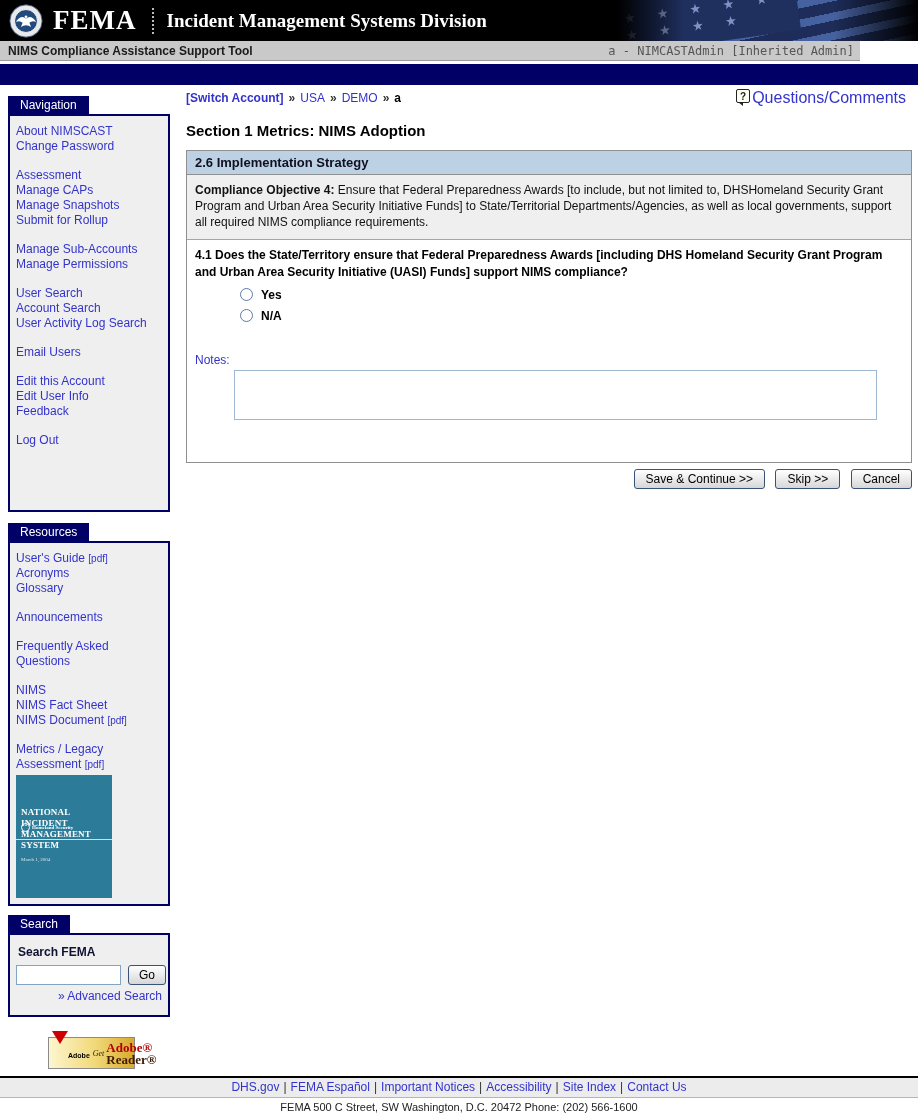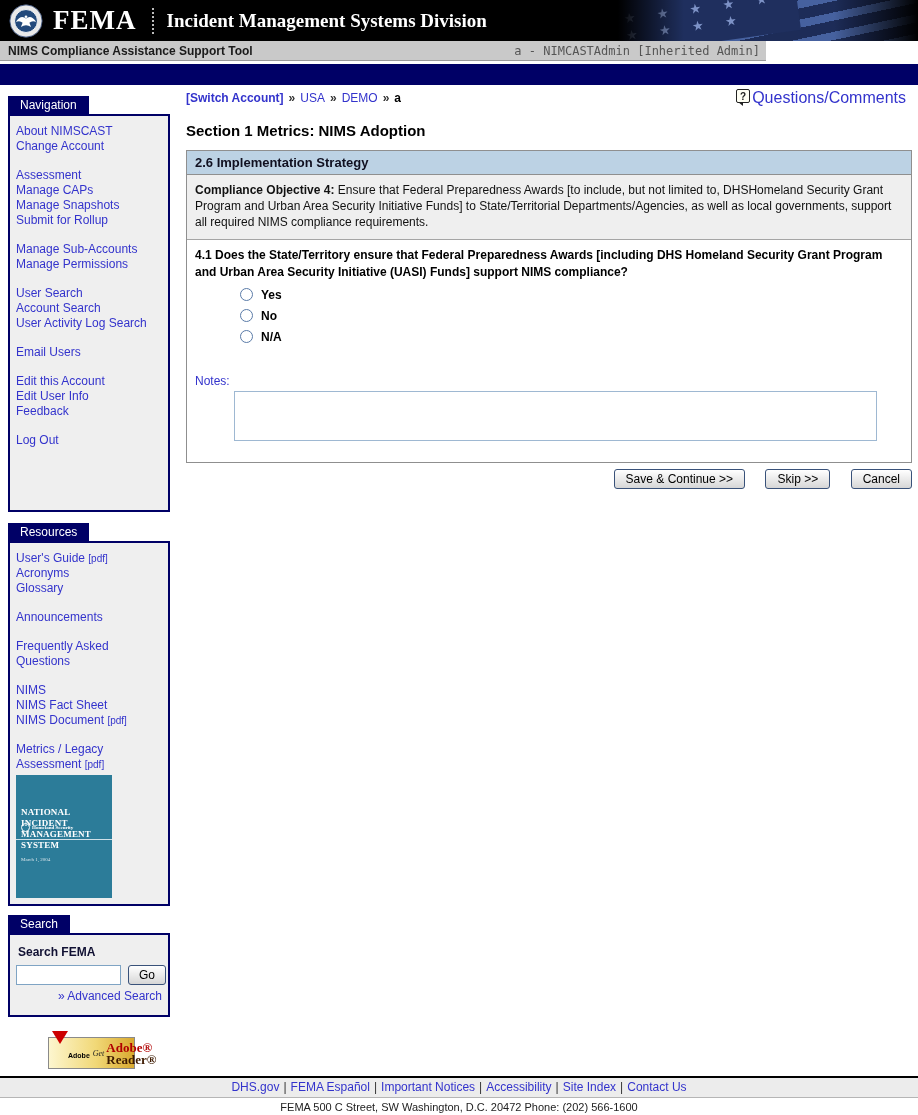--- a/index.html
+++ b/index.html
@@ -16,21 +16,21 @@
   .divider-dotted { height:26px; border-left:2px dotted #bbb; margin:0 12px 0 16px; }
   .division { font-family:"Liberation Serif", serif; font-weight:bold; font-size:19px; white-space:nowrap; }
   .flag { position:absolute; right:0; top:0; width:300px; height:41px; overflow:hidden;
           background: repeating-linear-gradient(168deg,#46619f 0 8px,#1d2c58 8px 19px); }
   .flag .canton { position:absolute; left:-20px; top:-14px; width:200px; height:58px; background:#1f2f5e;
           transform:rotate(-8deg); color:#7d92c6; font-size:13px; letter-spacing:9px; line-height:17px;
           padding:14px 0 0 26px; overflow:hidden; }
   .flag .fade { position:absolute; inset:0; background:linear-gradient(90deg,#000 0,rgba(0,0,0,0) 22%,rgba(0,0,0,0) 72%,#000 100%); }
 
   
-  .appbar { position:absolute; left:0; top:41px; width:766px; height:20px; background:#c9c9c9;
+  .appbar { position:absolute; left:0; top:41px; width:860px; height:20px; background:#c9c9c9;
             border-bottom:1px solid #9a9a9a; display:flex; align-items:center; justify-content:space-between; }
   .appbar .app-title { font-size:12px; font-weight:bold; color:#1a1a1a; padding-left:8px; }
   .appbar .user-info { font-family:"DejaVu Sans Mono","Liberation Mono",monospace; font-size:12px; color:#555; padding-right:6px; }
 
   .navybar { position:absolute; left:0; top:64px; width:918px; height:21px; background:#000066; }
 
   
   .side-tab { position:absolute; left:8px; background:#000066; color:#fff; font-size:12px;
               padding:2px 12px 3px 12px; display:inline-block; }
   .side-box { position:absolute; left:8px; width:162px; background:#efefef; border:2px solid #000066; padding:8px 6px; }
@@ -102,21 +102,21 @@
   .q-text { font-size:12px; font-weight:bold; line-height:17px; color:#000; }
   .opt-row { display:flex; align-items:center; margin:6px 0 0 45px; height:15px; }
   .radio { appearance:none; -webkit-appearance:none; width:13px; height:13px; border:1px solid #5a7ba8;
            border-radius:50%; background:#fff; margin:0 8px 0 0; }
   .opt-label { font-size:12px; font-weight:bold; color:#000; }
   .notes-label { font-size:12px; color:#3333cc; margin:30px 0 3px 0; }
   .notes-area { display:block; margin-left:39px; width:643px; height:50px; border:1px solid #9eb8d2;
                 font-family:"Liberation Sans",sans-serif; font-size:12px; padding:2px; resize:none; }
 
   .btn-row { position:absolute; left:186px; top:469px; width:726px; text-align:right; }
-  .btn-row .btn { margin-left:16px; padding:2px 11px; }
+  .btn-row .btn { margin-left:6px; padding:2px 11px; }
 
   
   .foot-bar { position:absolute; left:0; top:1076px; width:918px; height:22px; background:#ececec;
               border-top:2px solid #000; border-bottom:1px solid #b5b5b5; text-align:center;
               font-size:12px; line-height:19px; color:#222; }
   .foot-bar a { color:#3333cc; }
   .foot-sep { margin:0 4px; color:#333; }
   .foot-addr { position:absolute; left:0; top:1101px; width:918px; text-align:center; font-size:11px; color:#222; }
 </style>
 </head>
@@ -147,21 +147,21 @@
     <span class="app-title">NIMS Compliance Assistance Support Tool</span>
     <span class="user-info">a - NIMCASTAdmin [Inherited Admin]</span>
   </div>
 
   <div class="navybar"></div>
 
   <div class="side-tab" id="nav-tab">Navigation</div>
   <div class="side-box" id="nav-box">
     <div class="sgroup">
       <a href="#" class="slink">About NIMSCAST</a>
-      <a href="#" class="slink">Change Account</a>
+      <a href="#" class="slink">Change Password</a>
     </div>
     <div class="sgroup">
       <a href="#" class="slink">Assessment</a>
       <a href="#" class="slink">Manage CAPs</a>
       <a href="#" class="slink">Manage Snapshots</a>
       <a href="#" class="slink">Submit for Rollup</a>
     </div>
     <div class="sgroup">
       <a href="#" class="slink">Manage Sub-Accounts</a>
       <a href="#" class="slink">Manage Permissions</a>
@@ -260,24 +260,20 @@
       <b>Compliance Objective 4:</b><span> Ensure that Federal Preparedness Awards [to include, but not limited to, DHSHomeland Security Grant Program and Urban Area Security Initiative Funds] to State/Territorial Departments/Agencies, as well as local governments, support all required NIMS compliance requirements.</span>
     </div>
     <div class="q-area">
       <div class="q-text">4.1 Does the State/Territory ensure that Federal Preparedness Awards [including DHS Homeland Security Grant Program and Urban Area Security Initiative (UASI) Funds] support NIMS compliance?</div>
       <label class="opt-row">
         <input type="radio" name="q41" class="radio" style="">
         <span class="opt-label">Yes</span>
       </label>
       <label class="opt-row">
         <input type="radio" name="q41" class="radio" style="">
-        <span class="opt-label">No</span>
-      </label>
-      <label class="opt-row">
-        <input type="radio" name="q41" class="radio" style="">
         <span class="opt-label">N/A</span>
       </label>
       <div class="notes-label">Notes:</div>
       <textarea class="notes-area" style=""></textarea>
     </div>
   </div>
 
   <div class="btn-row">
     <button class="btn">Save &amp; Continue &gt;&gt;</button>
     <button class="btn">Skip &gt;&gt;</button>

